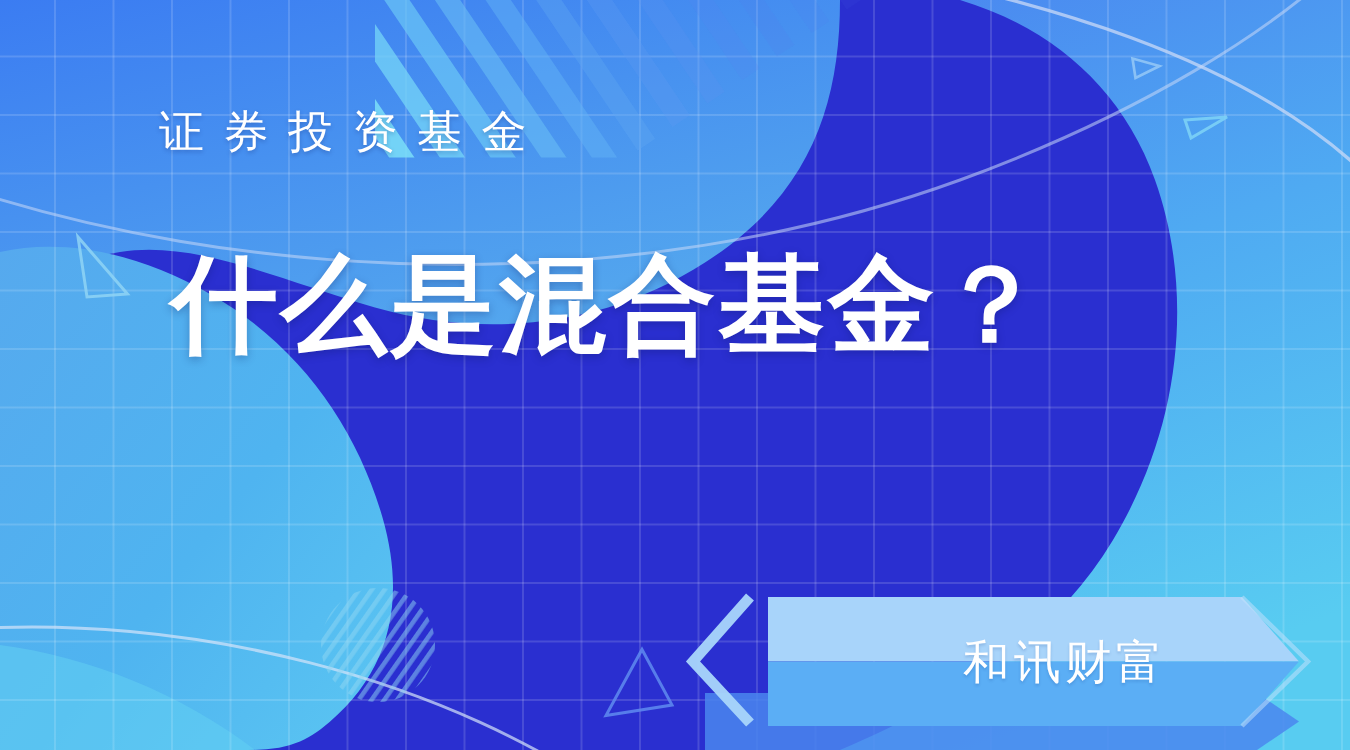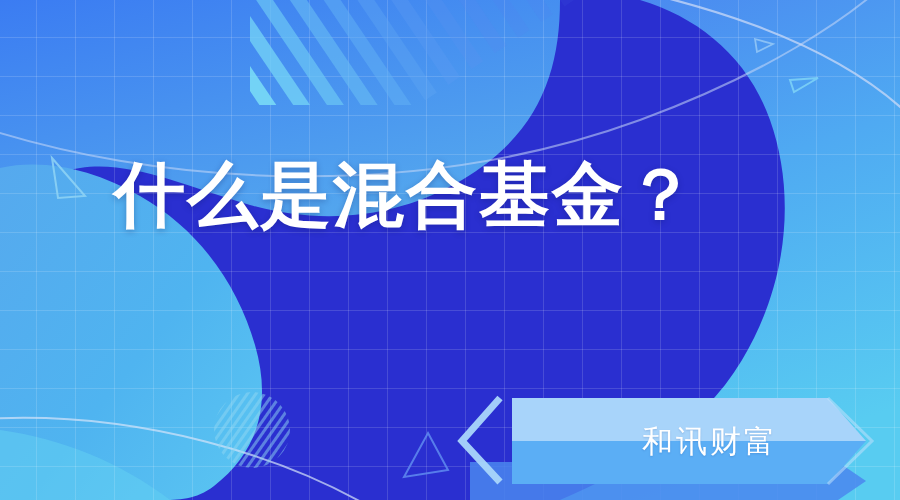--- a/index.html
+++ b/index.html
@@ -42,21 +42,21 @@
   .subtitle {
     color: #ffffff;
     font-size: 30px;
     font-weight: 400;
     letter-spacing: 13px;
     line-height: 1.25;
     white-space: nowrap;
     text-shadow: 0 1px 3px rgba(10,20,90,0.25);
   }
   .maintitle {
-    margin-top: 89px;
+    margin-top: 60px;
     margin-left: 8px;
     color: #ffffff;
     font-size: 71px;
     font-weight: 700;
     letter-spacing: 2px;
     line-height: 1;
     white-space: nowrap;
     text-shadow: 0 2px 6px rgba(10,20,90,0.28);
   }
   
@@ -206,20 +206,21 @@
         <path d="M512,398 L548,398 L512,441 L548,484 L512,484 L476,441 Z" fill="#3B45D8" opacity="0.0"></path>
       </g>
 
       <path d="M828,398 L872,441 L828,484" fill="none" stroke="#BFE0FB" stroke-width="3" opacity="0.55"></path>
 
       <path d="M455,398 L420,441 L455,484" fill="none" stroke="#3B45D8" stroke-width="0" opacity="0"></path>
     </g>
   </svg>
 
   <div class="text-block">
+    <div class="subtitle">证券投资基金</div>
     <div class="maintitle">什么是混合基金？</div>
   </div>
 
   <div class="brand">
     <div class="brand-text">和讯财富</div>
   </div>
 
 </div>
 
 </body></html>

